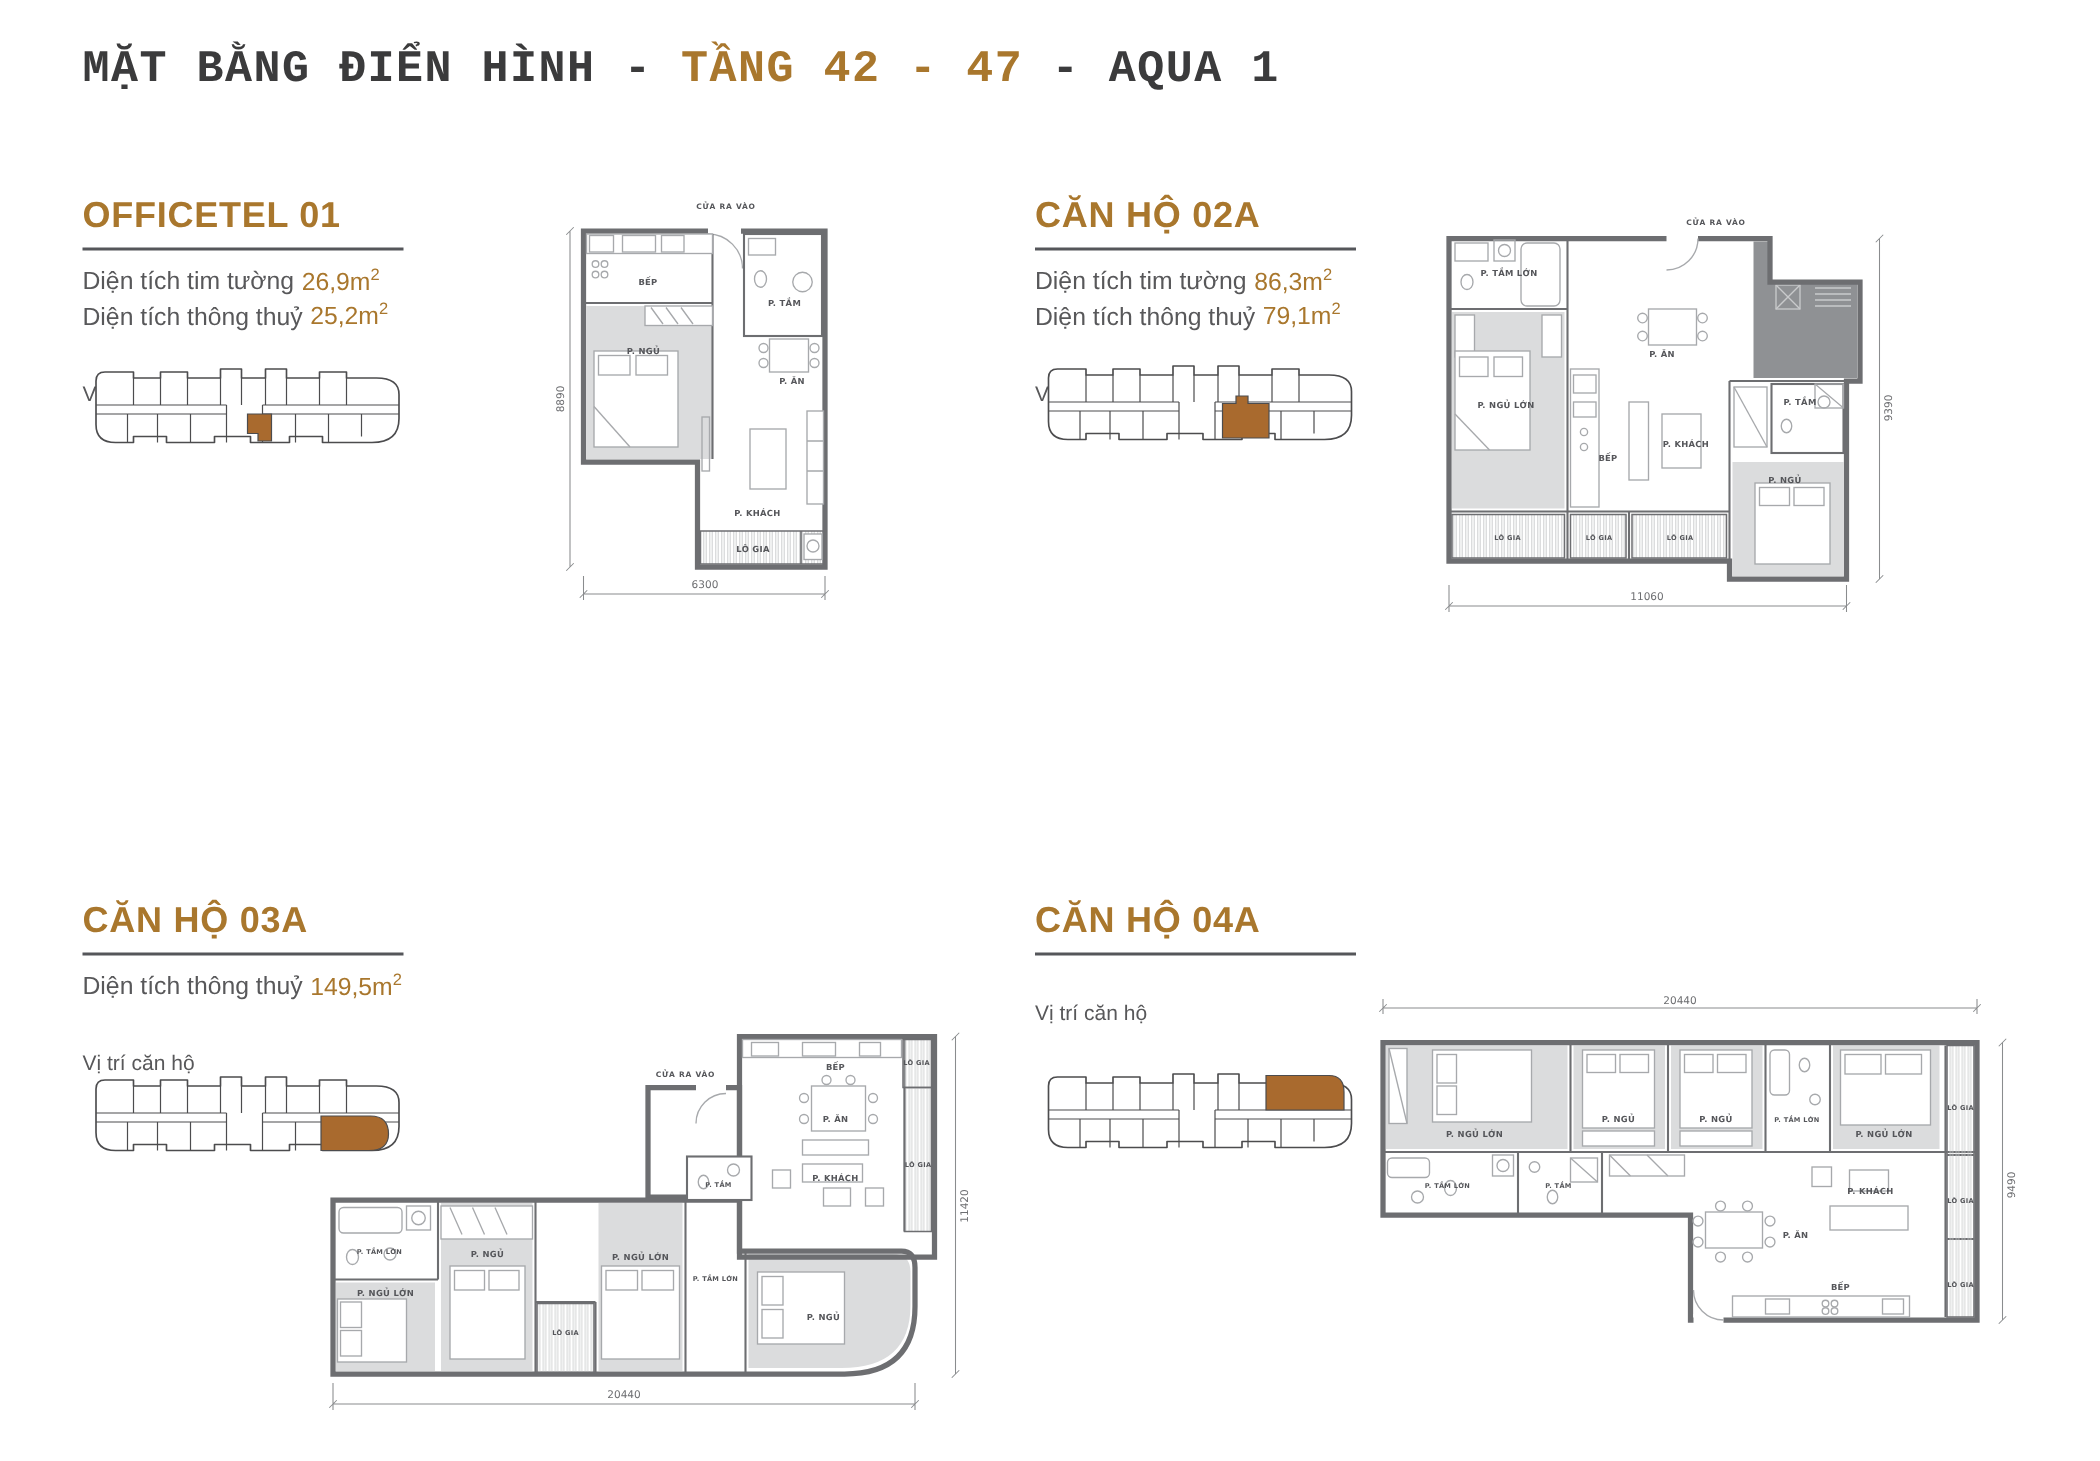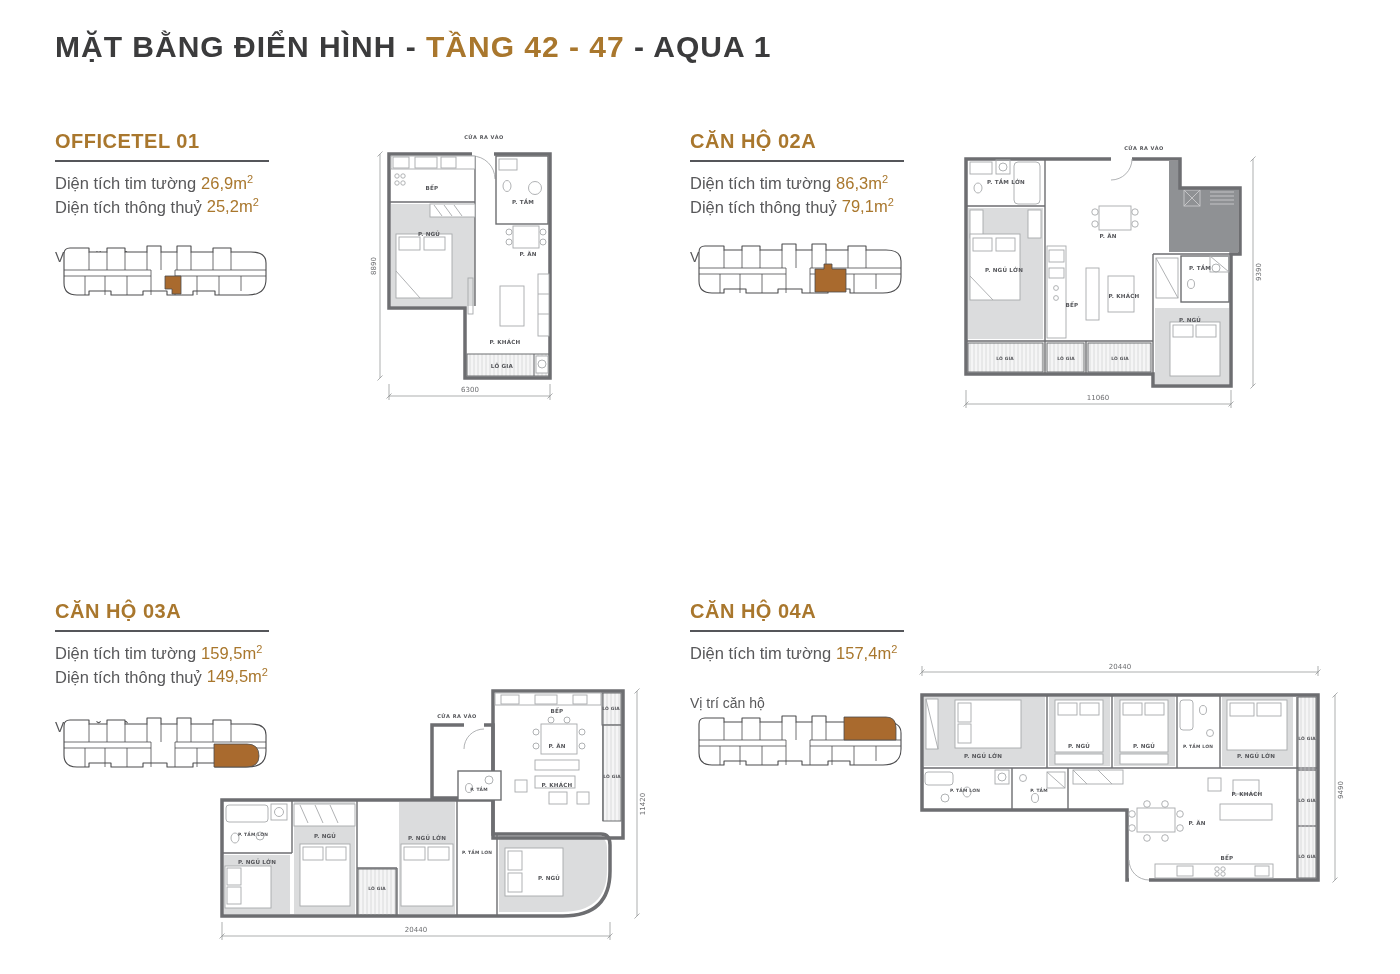--- a/index.html
+++ b/index.html
@@ -1,23 +1,23 @@
 <!DOCTYPE html>
 <html><head>
 <meta charset="utf-8">
 <style>
   html,body{margin:0;padding:0;background:#ffffff;}
   .page{position:relative;width:1400px;height:974px;background:#fff;overflow:hidden;
         font-family:"Liberation Sans","DejaVu Sans",sans-serif;color:#58585A;}
   .main-title{position:absolute;left:55px;top:30px;white-space:nowrap;
-        font-family:Liberation Sans, sans-serif;font-weight:700;
+        font-family:Liberation Mono, monospace;font-weight:700;
         font-size:30px;letter-spacing:1px;color:#3B3B3C;}
   .main-title .accent{color:#A9772D;}
   .unit-info{position:absolute;width:280px;}
-  .unit-title{margin:0;font-size:20px;font-weight:700;color:#A9772D;letter-spacing:.5px;}
+  .unit-title{margin:0;font-size:24px;font-weight:700;color:#A9772D;letter-spacing:.5px;}
   .rule{width:214px;height:2px;background:#55565A;margin:7px 0 9px 0;}
   .area-line{font-size:16.5px;color:#58585A;line-height:1.42;}
   .area-line .av{color:#A9772D;margin-left:5px;}
   .area-line sup{font-size:11px;}
   .loc-label{font-size:14px;color:#58585A;margin-top:30px;}
   svg{position:absolute;overflow:visible;}
   svg text{font-family:"DejaVu Sans",sans-serif;}
   .wall{fill:none;stroke:#6D6E71;stroke-width:3.5;stroke-linejoin:miter;}
   .core{fill:#8F9194;}
   .inner{fill:none;stroke:#6D6E71;stroke-width:1.4;}
@@ -55,29 +55,27 @@
     <h2 class="unit-title">CĂN HỘ 02A</h2>
     <div class="rule"></div>
     <div class="area-line"><span>Diện tích tim tường</span><span class="av"><span>86,3m</span><sup>2</sup></span></div>
     <div class="area-line"><span>Diện tích thông thuỷ</span><span class="av"><span>79,1m</span><sup>2</sup></span></div>
     <div class="loc-label">Vị trí căn hộ</div>
   </div>
 
   <div class="unit-info" style="left:55px;top:600px">
     <h2 class="unit-title">CĂN HỘ 03A</h2>
     <div class="rule"></div>
-    <div class="area-line"><span>Diện tích tim tường</span><span class="av"><span>159,5m</span><sup>2</sup></span></div>
     <div class="area-line"><span>Diện tích thông thuỷ</span><span class="av"><span>149,5m</span><sup>2</sup></span></div>
     <div class="loc-label">Vị trí căn hộ</div>
   </div>
 
   <div class="unit-info" style="left:690px;top:600px">
     <h2 class="unit-title">CĂN HỘ 04A</h2>
     <div class="rule"></div>
-    <div class="area-line"><span>Diện tích tim tường</span><span class="av"><span>157,4m</span><sup>2</sup></span></div>
     <div class="loc-label">Vị trí căn hộ</div>
   </div>
 
   <svg style="left:55px;top:240px" width="216" height="62" viewBox="0 0 216 62">
     <path class="map-outline" d="M9,14 Q9,8 15,8 H34 V12 H52 V8 H70 V12 H92 V6 H106 V12 H122 V6 H136 V12 H158 V8 H176 V12 H196 Q211,12 211,23 V39 Q211,55 193,55 H160 V51 H138 V55 H112 V51 H88 V55 H56 V51 H34 V55 H22 Q9,55 9,43 Z"></path>
     <path class="map-line" d="M9,30 H96 M120,30 H211 M9,36 H96 M120,36 H211 M34,12 V30 M52,12 V30 M70,12 V30 M92,12 V30 M106,12 V30 M122,12 V30 M136,12 V30 M158,12 V30 M176,12 V30 M30,36 V55 M50,36 V55 M72,36 V55 M96,30 V55 M120,30 V55 M142,36 V55 M164,36 V55 M186,36 V51"></path>
     <path class="map-hl" d="M110,36 h16 v18 h-9 v-5 h-7 z"></path>
   </svg>
 
   <svg style="left:690px;top:238px" width="216" height="62" viewBox="0 0 216 62">

